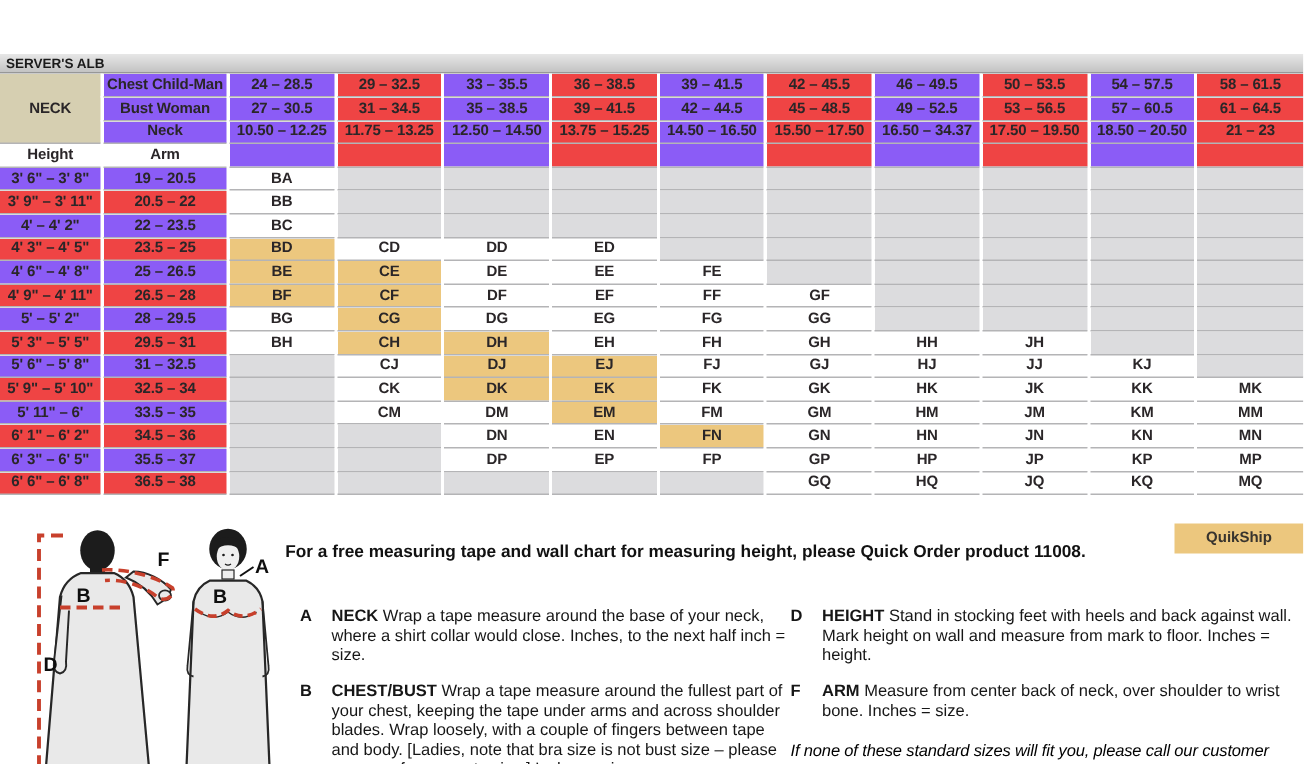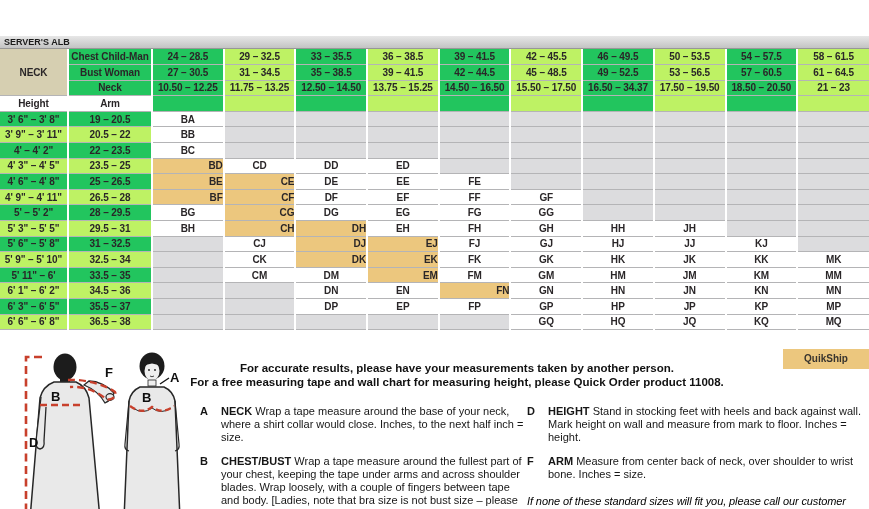--- a/index.html
+++ b/index.html
@@ -19,30 +19,30 @@
   table.sizes { border-collapse:collapse; table-layout:fixed; width:869px; }
   table.sizes td {
     border-right:2px solid #fff; border-bottom:1px solid #b4b4b6;
     padding:0; overflow:hidden; white-space:nowrap;
     font-size:10px; font-weight:bold; color:#2a2628; text-align:center;
     height:15.6px; letter-spacing:-0.1px;
   }
   table.sizes td:last-child { border-right:none; }
   thead td { height:16px; }
   td.fits  { background:#d6cfb1; font-size:11px; }
-  td.flabel{ background:#22c55e; text-align:right; padding-right:6px; }
+  td.flabel{ background:#8b5cf6; text-align:right; padding-right:6px; }
   td.hlab  { background:#fff; text-align:left; padding-left:4px; }
   td.alab  { background:#fff; }
-  .cc { background:#22c55e; }      
-  .cw { background:#bef264; }      
+  .cc { background:#8b5cf6; }      
+  .cw { background:#ef4444; }      
   .nv { font-size:9.5px; }         
   td.hcol { text-align:left; padding-left:5px; }
   td.empty { background:#dcdcde; }
   td.code  { background:#fff; }
-  td.code.hl { background:#ecc77e;text-align:right; }
+  td.code.hl { background:#ecc77e; }
   
   .quikship {
     position:absolute; right:0; top:313px; width:86px; height:20px;
     line-height:20px; text-align:center; background:#ecc77e;
     font-size:10px; font-weight:bold; color:#38342e;
   }
   
   .intro {
     position:absolute; left:150px; top:326px; width:614px;
     text-align:center; font-size:11.5px; font-weight:bold;
@@ -378,21 +378,20 @@
       <path d="M128,55 Q140,64 150,56 Q160,64 172,55" fill="none" stroke="#c8402c" stroke-width="2.4" stroke-dasharray="6 3.5"></path>
     </g>
     <text x="27" y="96">D</text>
     <text x="49" y="50">B</text>
     <text x="103" y="26">F</text>
     <text x="168" y="31">A</text>
     <text x="140" y="51">B</text>
   </svg>
 
   <div class="intro">
-    <div>For accurate results, please have your measurements taken by another person.</div>
     <div>For a free measuring tape and wall chart for measuring height, please Quick Order product 11008.</div>
   </div>
 
   <div class="defs" id="defs-left">
     <div class="def">
       <span class="ltr">A</span>
       <p><span class="term">NECK</span>
          <span>Wrap a tape measure around the base of your neck, where a shirt collar would close. Inches, to the next half inch = size.</span></p>
     </div>
     <div class="def">

